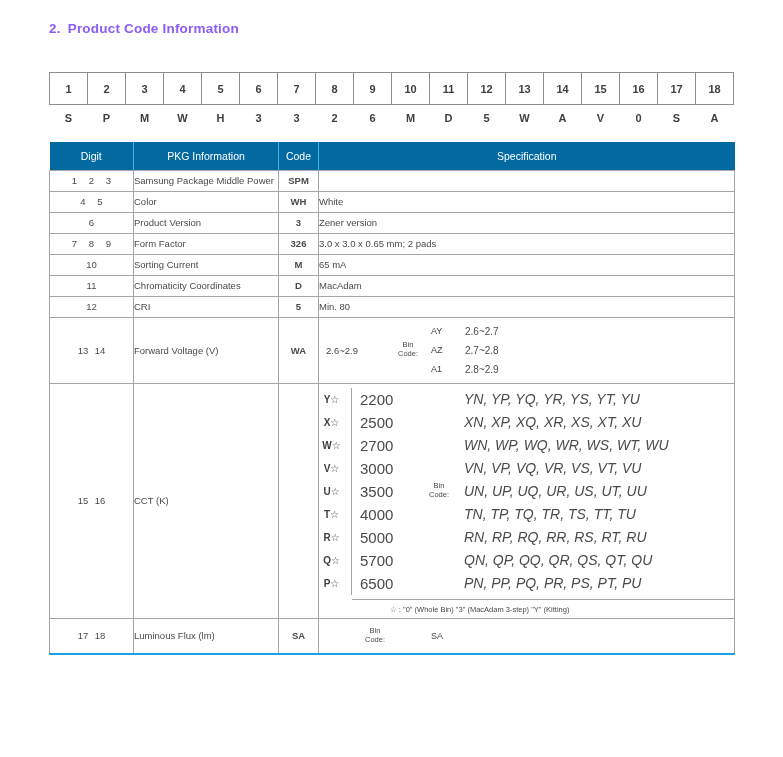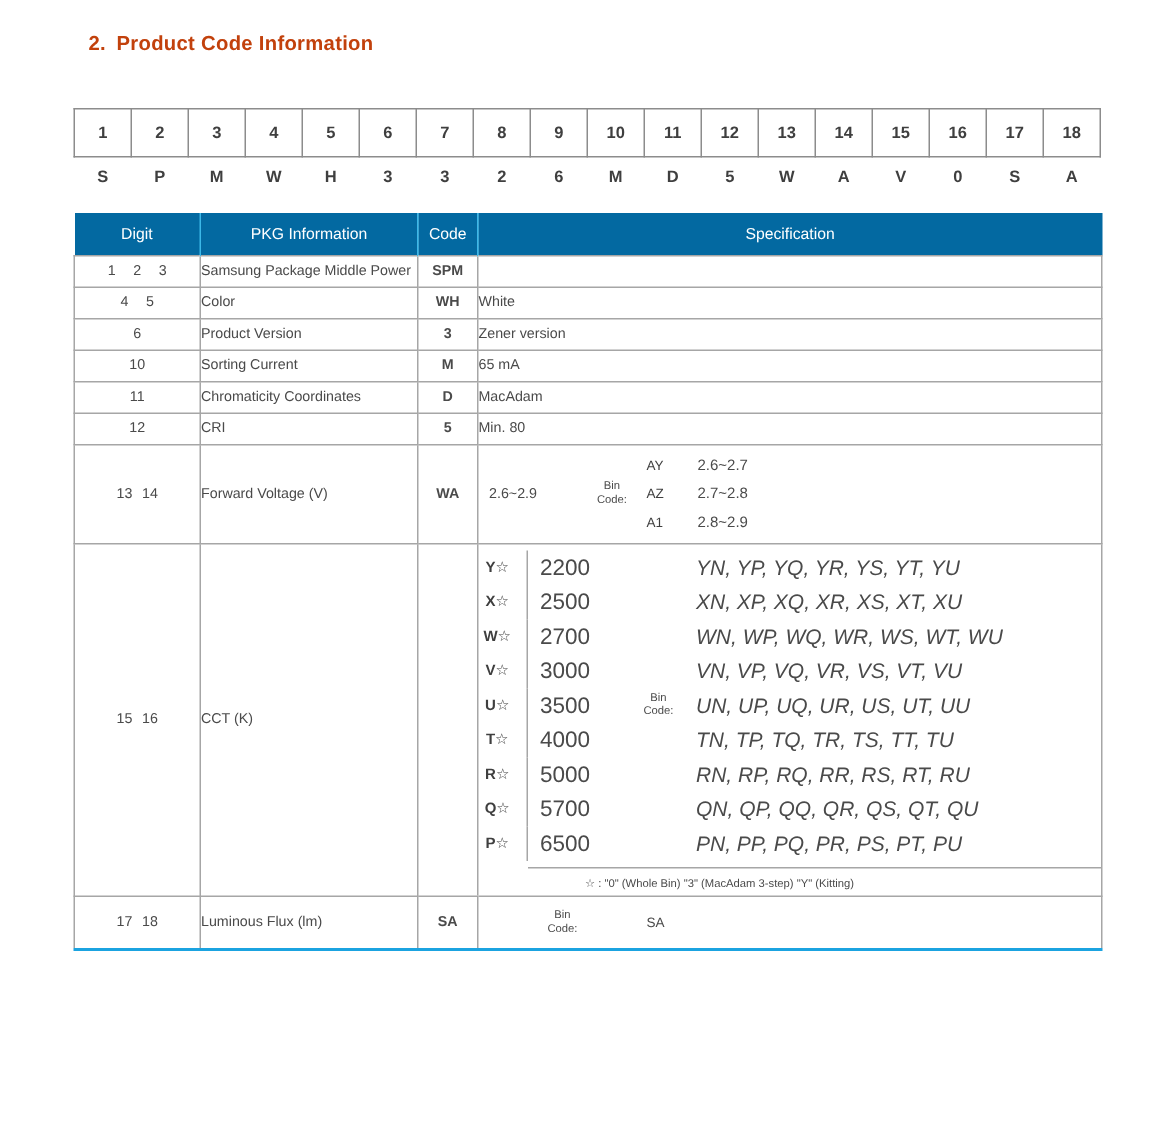--- a/index.html
+++ b/index.html
@@ -15,24 +15,23 @@
     width: 783px; height: 757px;
     overflow: hidden;
   }
 
   
   .section-title {
     position: absolute;
     left: 49px; top: 21px;
     font-size: 13.5px;
     font-weight: bold;
-    color: #c2410c;
+    color: #8b5cf6;
     letter-spacing: .2px;
     white-space: nowrap;
-    margin-left: 10px;
   }
   .section-title .num { margin-right: 7px; }
 
   
   .code-strip {
     position: absolute;
     left: 49px; top: 72px;
     width: 685px;
   }
   table.codes {
@@ -300,20 +299,26 @@
             <td class="c-code">WH</td>
             <td class="c-spec">White</td>
           </tr>
           <tr class="r-simple">
             <td class="c-digit"><span class="d">6</span></td>
             <td class="c-pkg">Product Version</td>
             <td class="c-code">3</td>
             <td class="c-spec">Zener version</td>
           </tr>
           <tr class="r-simple">
+            <td class="c-digit"><span class="d">7</span><span class="d">8</span><span class="d">9</span></td>
+            <td class="c-pkg">Form Factor</td>
+            <td class="c-code">326</td>
+            <td class="c-spec">3.0 x 3.0 x 0.65 mm;   2 pads</td>
+          </tr>
+          <tr class="r-simple">
             <td class="c-digit"><span class="d">10</span></td>
             <td class="c-pkg">Sorting Current</td>
             <td class="c-code">M</td>
             <td class="c-spec">65 mA</td>
           </tr>
           <tr class="r-simple">
             <td class="c-digit"><span class="d">11</span></td>
             <td class="c-pkg">Chromaticity Coordinates</td>
             <td class="c-code">D</td>
             <td class="c-spec">MacAdam</td>

